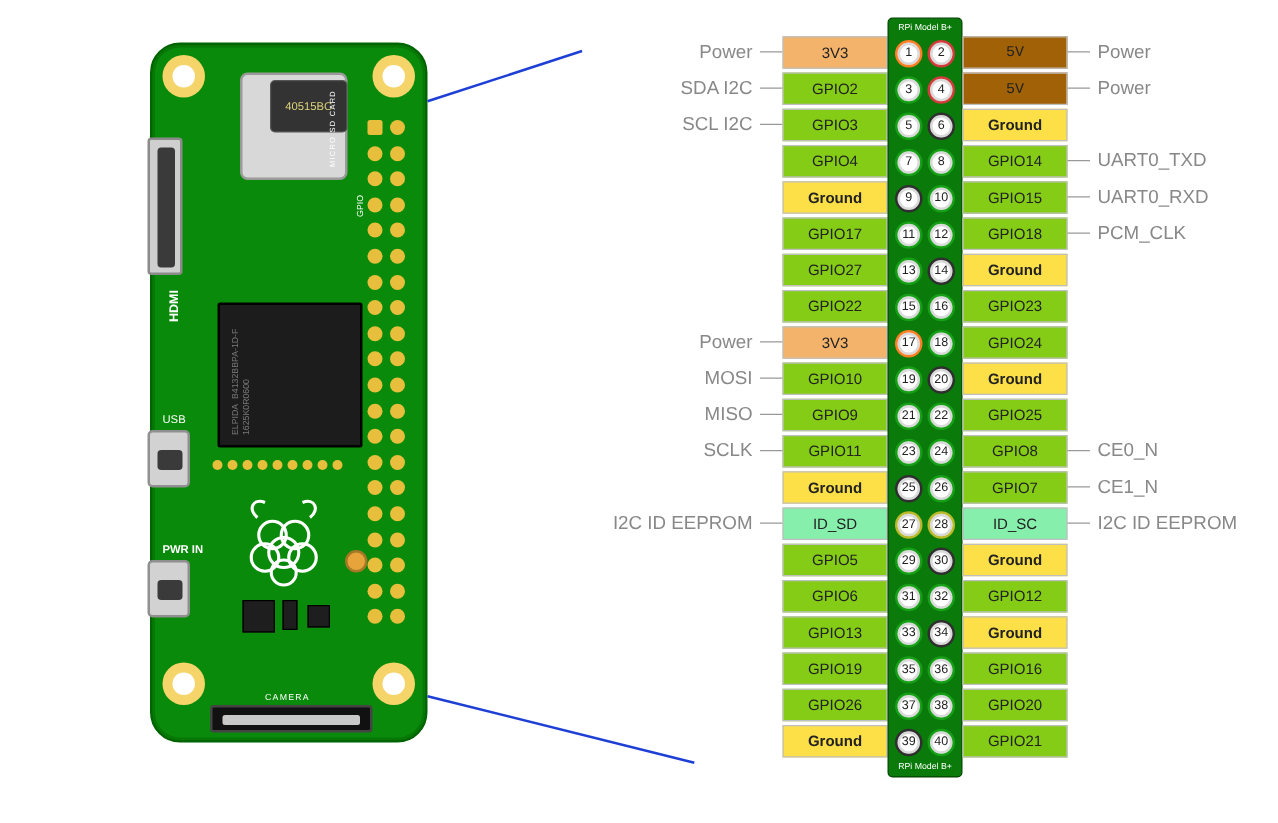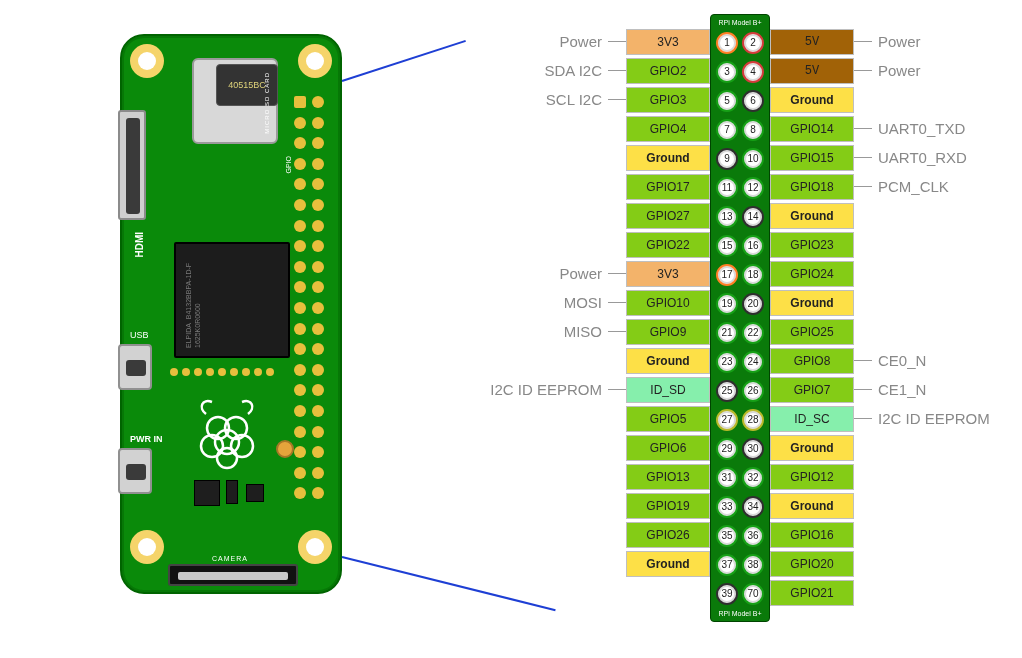--- a/index.html
+++ b/index.html
@@ -442,20 +442,25 @@
         <div class="alt-text">MOSI</div>
         <div class="tick"></div>
         <div class="lbl-box box-gpio">GPIO10</div>
       </div>
       <div class="lbl-row">
         <div class="alt-text">MISO</div>
         <div class="tick"></div>
         <div class="lbl-box box-gpio">GPIO9</div>
       </div>
       <div class="lbl-row">
+        <div class="alt-text">SCLK</div>
+        <div class="tick"></div>
+        <div class="lbl-box box-gpio">GPIO11</div>
+      </div>
+      <div class="lbl-row">
         <div class="lbl-box box-gnd">Ground</div>
       </div>
       <div class="lbl-row">
         <div class="alt-text">I2C ID EEPROM</div>
         <div class="tick"></div>
         <div class="lbl-box box-idee">ID_SD</div>
       </div>
       <div class="lbl-row">
         <div class="lbl-box box-gpio">GPIO5</div>
       </div>
@@ -550,21 +555,21 @@
         <div class="pin-row">
           <div class="pin-circle gpio">35</div>
           <div class="pin-circle gpio">36</div>
         </div>
         <div class="pin-row">
           <div class="pin-circle gpio">37</div>
           <div class="pin-circle gpio">38</div>
         </div>
         <div class="pin-row">
           <div class="pin-circle gnd">39</div>
-          <div class="pin-circle gpio">70</div>
+          <div class="pin-circle gpio">40</div>
         </div>
       </div>
     <div class="header-title">RPi Model B+</div>
   </div>
 
   <div class="side-labels right" id="labels-right">
       <div class="lbl-row">
         <div class="lbl-box box-5v">5V</div>
         <div class="tick"></div>
         <div class="alt-text">Power</div>

